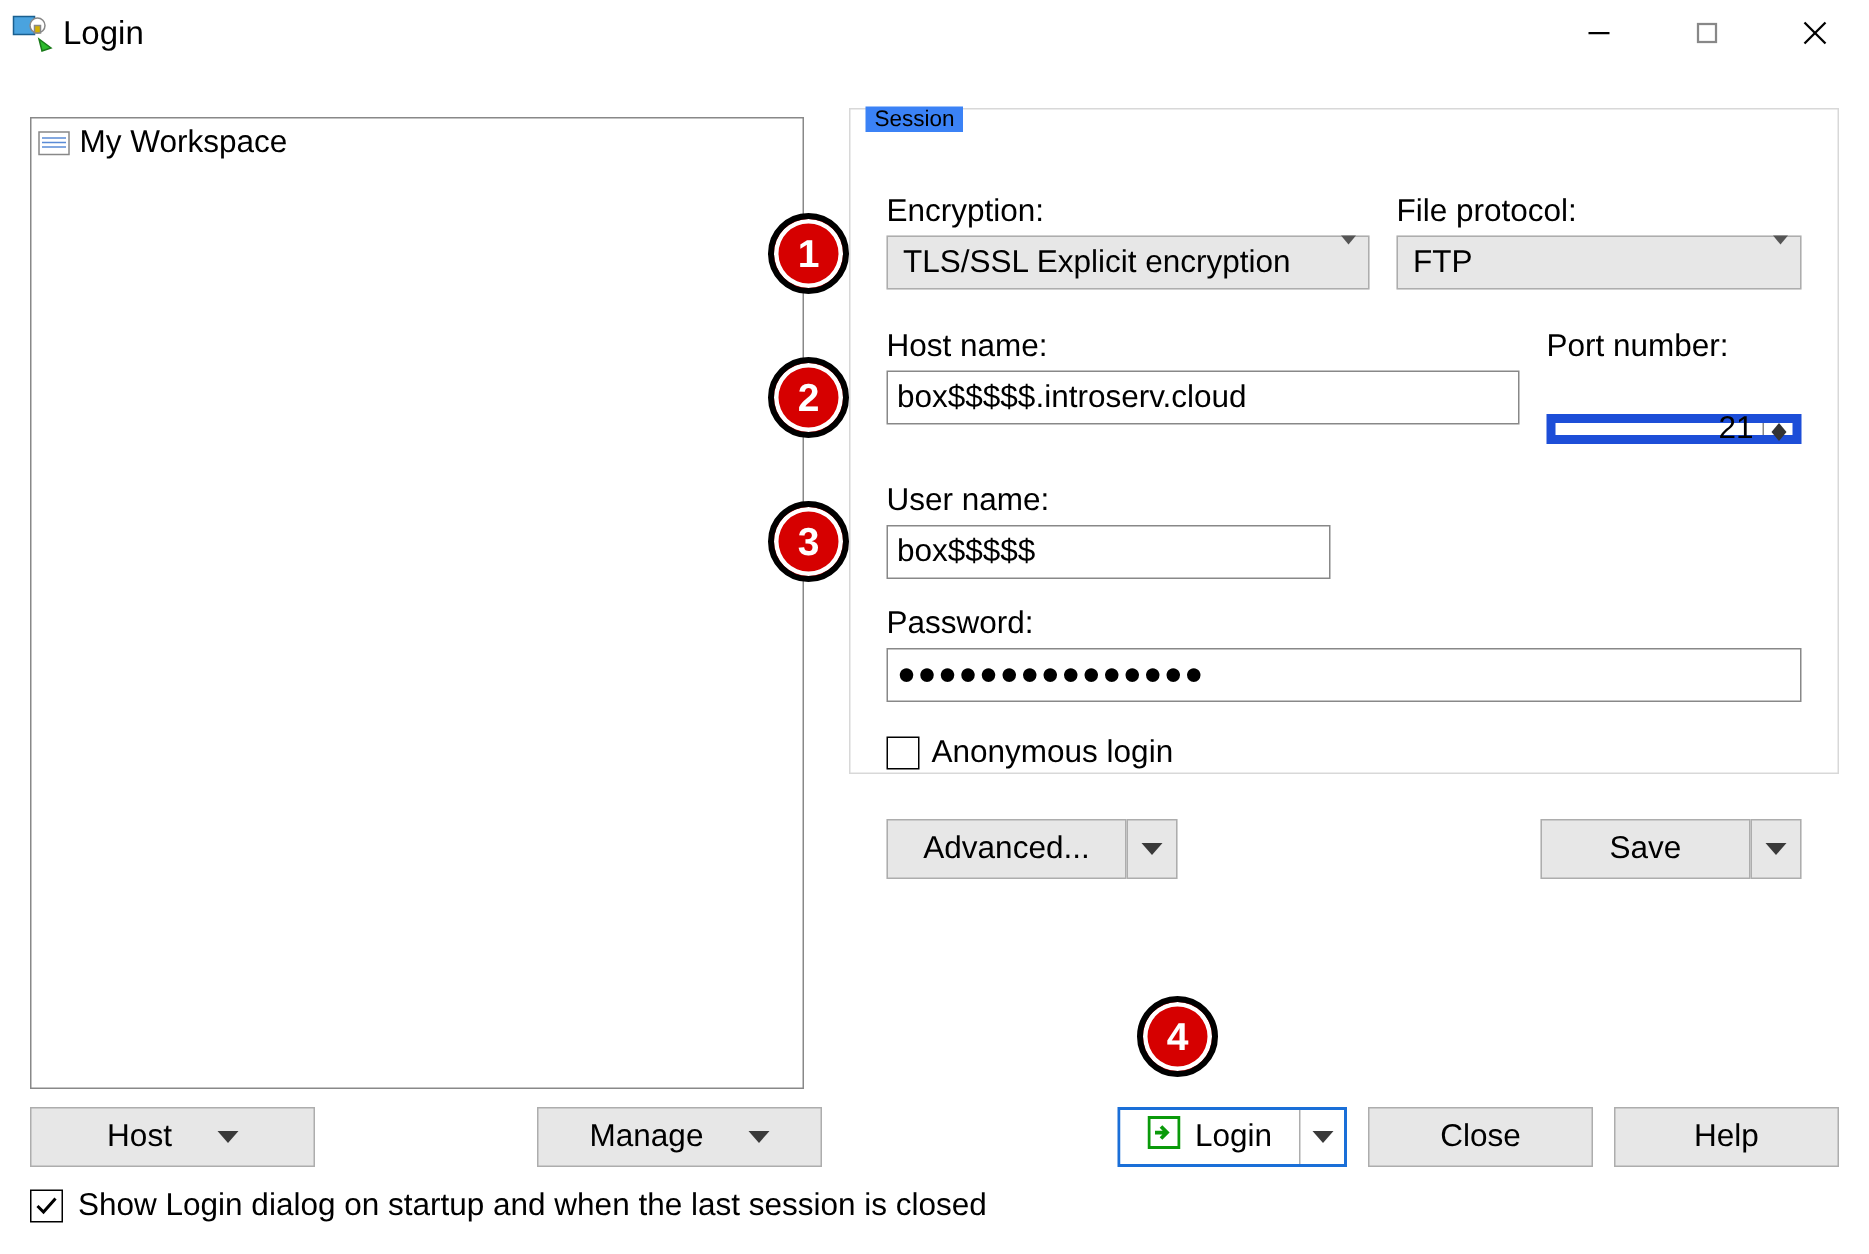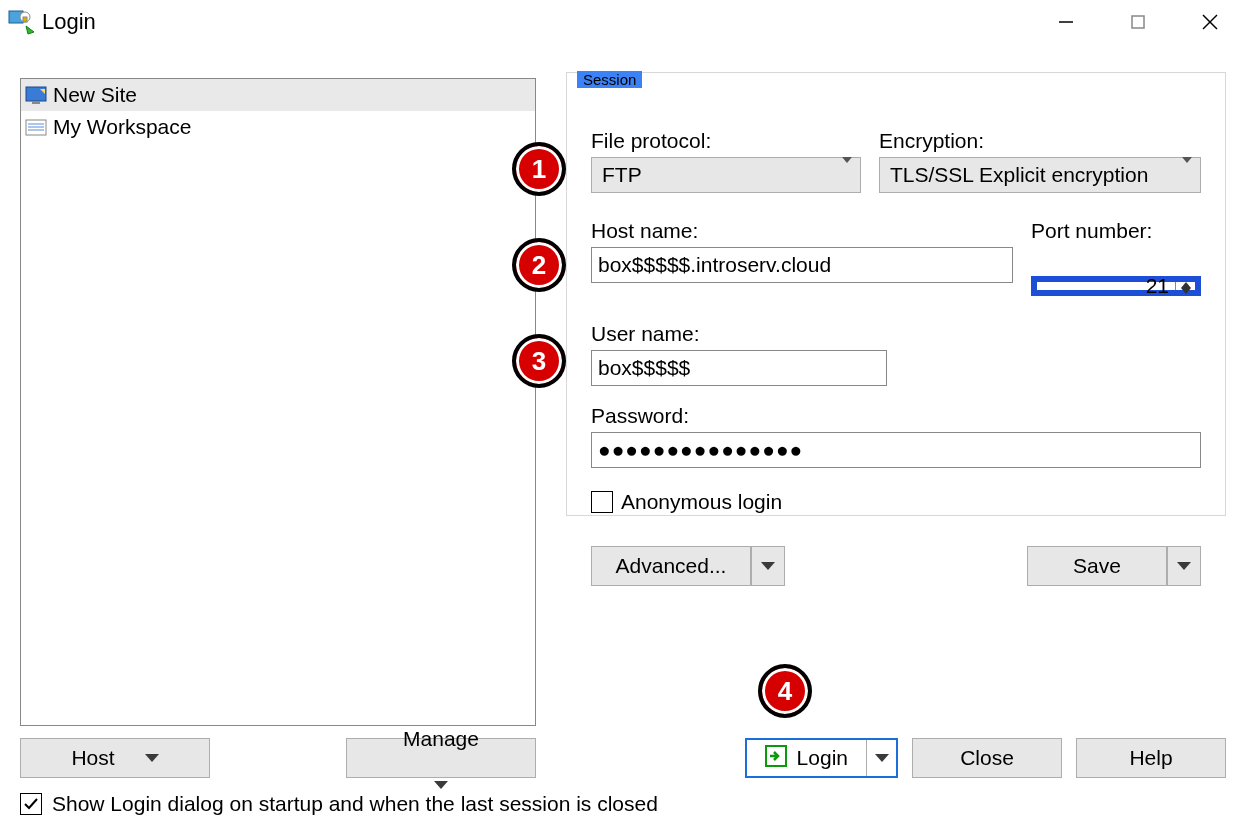--- a/index.html
+++ b/index.html
@@ -149,21 +149,21 @@
     position:absolute;
     top:666px;
     height:40px;
     width:190px;
     background:#e7e7e7;
     border:1px solid #adadad;
     display:flex; align-items:center; justify-content:center;
     gap:30px;
   }
   .tools-btn { left:0; }
-  .manage-btn { left:326px;flex-direction:column; }
+  .manage-btn { left:338px; }
   .bottom-btns {
     position:absolute;
     top:666px; right:0;
     display:flex; gap:14px;
   }
   .btn {
     height:40px;
     background:#e7e7e7;
     border:1px solid #adadad;
     display:flex; align-items:center; justify-content:center;
@@ -254,58 +254,48 @@
           <line x1="3" y1="3" x2="17" y2="17" stroke="#000" stroke-width="1.5"></line>
           <line x1="17" y1="3" x2="3" y2="17" stroke="#000" stroke-width="1.5"></line>
         </svg>
     </div>
   </div>
 </div>
 
 <div class="content">
 
   <div class="sites-list">
-    <div class="site-item selected">
-      <span class="site-icon">
-        <svg width="22" height="20" viewBox="0 0 22 20">
-          <rect x="1" y="2" width="20" height="14" fill="#3a7bd5" stroke="#1a4a8a"></rect>
-          <polygon points="15,4 20,4 20,9" fill="#ffd966"></polygon>
-          <rect x="7" y="16" width="8" height="3" fill="#888"></rect>
-        </svg>
-      </span>
-      <span>New Site</span>
-    </div>
     <div class="site-item">
       <span class="site-icon">
         <svg width="22" height="20" viewBox="0 0 22 20">
           <rect x="1" y="3" width="20" height="15" fill="#fff" stroke="#888"></rect>
           <line x1="3" y1="7" x2="19" y2="7" stroke="#5a8bd6"></line>
           <line x1="3" y1="10" x2="19" y2="10" stroke="#5a8bd6"></line>
           <line x1="3" y1="13" x2="19" y2="13" stroke="#5a8bd6"></line>
         </svg>
       </span>
       <span>My Workspace</span>
     </div>
   </div>
 
   <div class="session-group">
     <span class="group-label">Session</span>
 
     <div class="row">
+      <div class="col" style="flex:1;">
+        <div class="field-label">Encryption:</div>
+        <div class="combo">
+          <span>TLS/SSL Explicit encryption</span>
+          <span class="chevron"><span class="chev-small"></span></span>
+        </div>
+      </div>
       <div class="col" style="width:270px;">
         <div class="field-label">File protocol:</div>
         <div class="combo">
           <span>FTP</span>
-          <span class="chevron"><span class="chev-small"></span></span>
-        </div>
-      </div>
-      <div class="col" style="flex:1;">
-        <div class="field-label">Encryption:</div>
-        <div class="combo">
-          <span>TLS/SSL Explicit encryption</span>
           <span class="chevron"><span class="chev-small"></span></span>
         </div>
       </div>
     </div>
 
     <div class="row" style="margin-top:26px;">
       <div class="col" style="flex:1;">
         <div class="field-label">Host name:</div>
         <div class="text-input">
           <span>box$$$$$.introserv.cloud</span>

